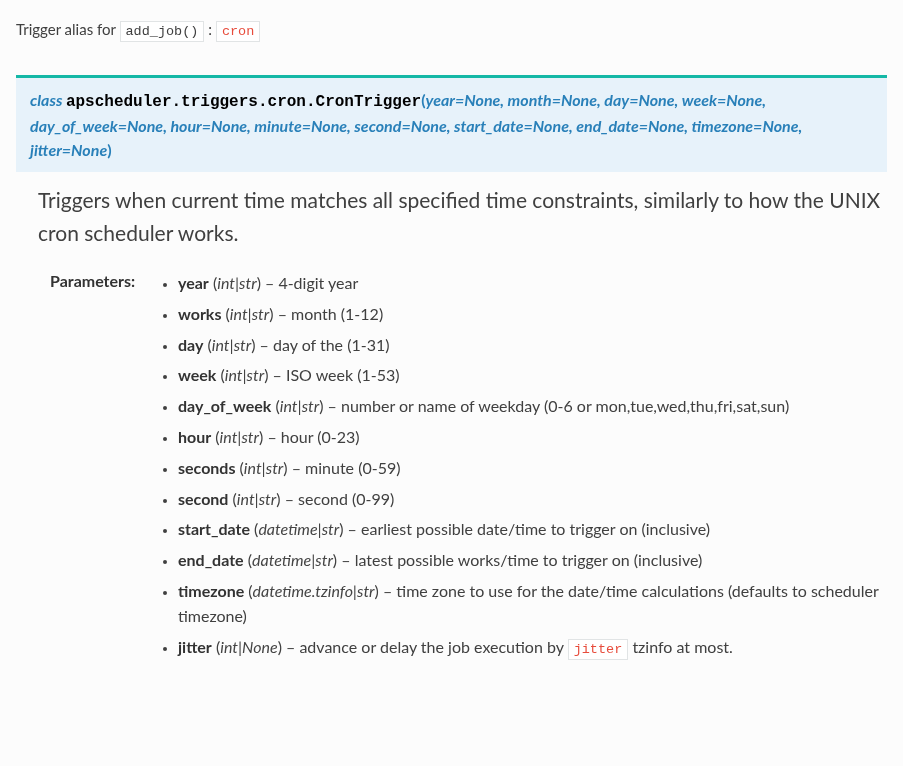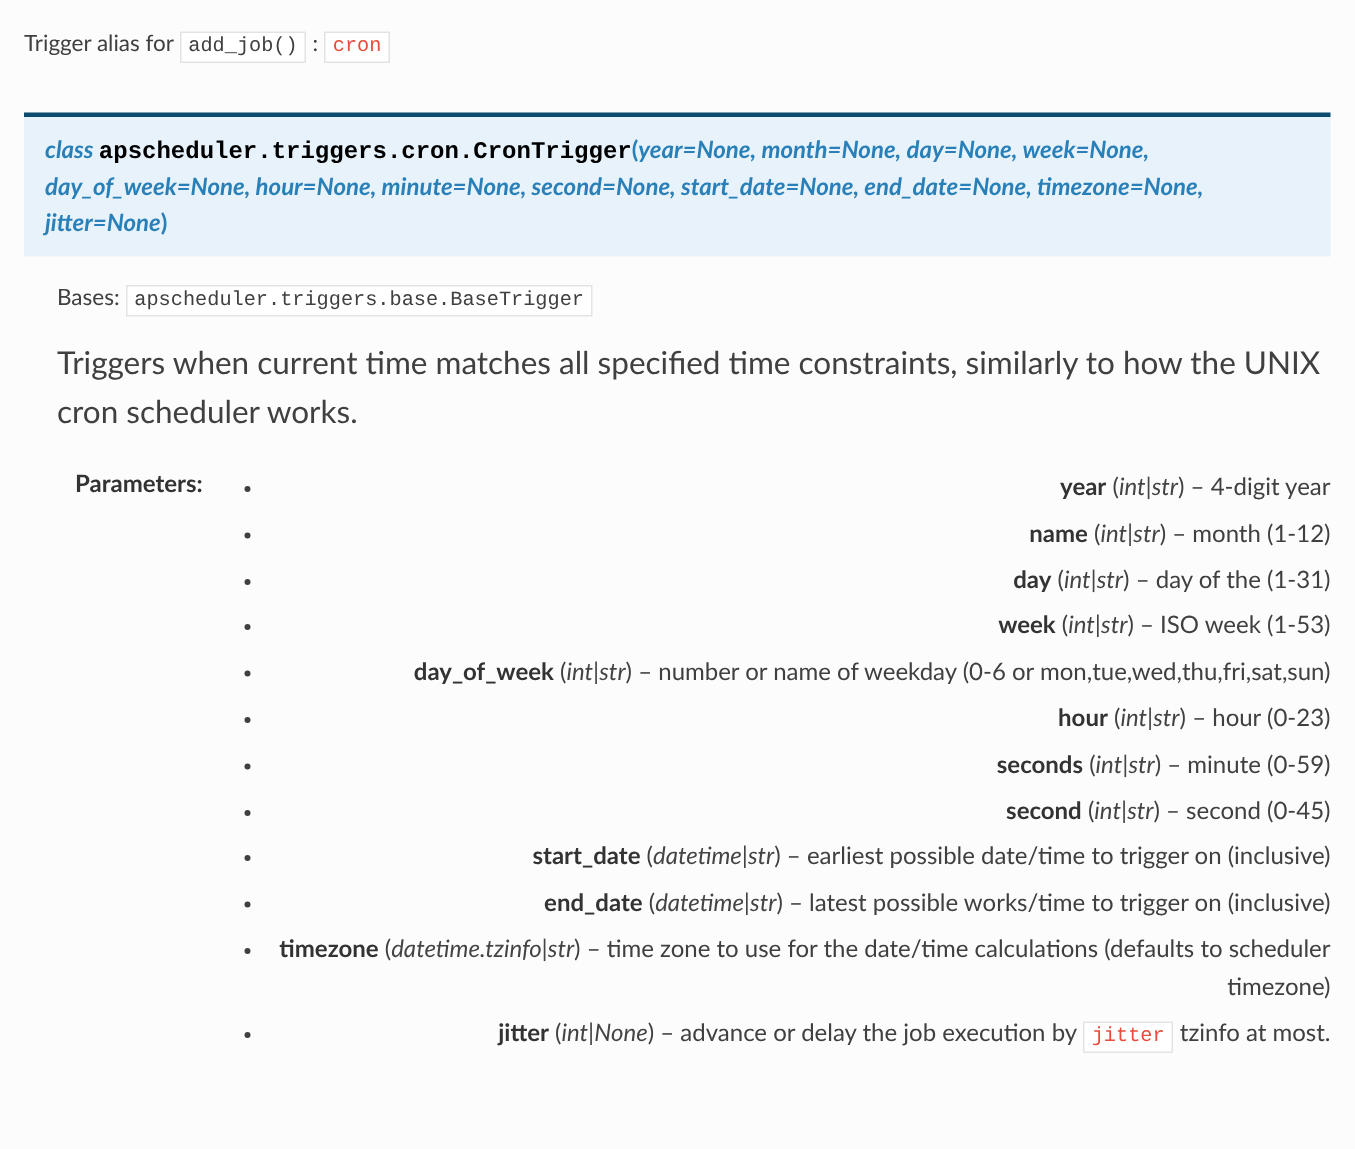--- a/index.html
+++ b/index.html
@@ -27,21 +27,21 @@
     background: #fff;
     border: 1px solid #e1e4e5;
     padding: 2px 5px;
     color: #404040;
     white-space: nowrap;
   }
   code.lit.red { color: #e74c3c; }
   
   .sig {
     background: #e7f2fa;
-    border-top: 3px solid #0c4a6e;
+    border-top: 3px solid #14b8a6;
     padding: 10px 14px 10px 14px;
     font-size: 16px;
     line-height: 1.5;
     color: #2980B9;
     font-style: italic;
     font-weight: 700;
   }
   .sig .kw { color: #2980B9; font-style: italic; font-weight: 700; }
   .sig .path {
     font-family: "SFMono-Regular", Consolas, "Liberation Mono", Menlo, monospace;
@@ -78,21 +78,20 @@
     font-weight: 700;
     font-size: 16px;
     color: #333;
     min-width: 110px;
     padding-left: 12px;
   }
   .params ul {
     margin: 0;
     padding-left: 18px;
     flex: 1;
-    text-align: right;
   }
   .params li {
     font-size: 16px;
     line-height: 1.55;
     margin-bottom: 6px;
     color: #404040;
     list-style: disc;
   }
   .params li::marker { font-size: 12px; }
   .pname { font-weight: 700; color: #333; }
@@ -110,38 +109,34 @@
     <span>: </span>
     <code class="lit red">cron</code>
   </p>
 
   <div class="sig">
     <span class="kw">class </span><span class="path">apscheduler.triggers.cron.</span><span class="clsname">CronTrigger</span><span class="paren">(</span><span class="args">year=None, month=None, day=None, week=None, day_of_week=None, hour=None, minute=None, second=None, start_date=None, end_date=None, timezone=None, jitter=None</span><span class="paren">)</span>
   </div>
 
   <div class="body">
 
-    <p class="bases-line">
-      <span>Bases: </span>
-      <code class="lit">apscheduler.triggers.base.BaseTrigger</code>
-    </p>
 
     <p class="desc">Triggers when current time matches all specified time constraints, similarly to how the UNIX cron scheduler works.</p>
 
     <div class="params">
       <div class="label">Parameters:</div>
       <ul id="params-list">
           <li><span class="pname">year</span> (<span class="ptype">int|str</span>) <span class="dash">– </span><span>4-digit year</span></li>
-          <li><span class="pname">name</span> (<span class="ptype">int|str</span>) <span class="dash">– </span><span>month (1-12)</span></li>
+          <li><span class="pname">works</span> (<span class="ptype">int|str</span>) <span class="dash">– </span><span>month (1-12)</span></li>
           <li><span class="pname">day</span> (<span class="ptype">int|str</span>) <span class="dash">– </span><span>day of the (1-31)</span></li>
           <li><span class="pname">week</span> (<span class="ptype">int|str</span>) <span class="dash">– </span><span>ISO week (1-53)</span></li>
           <li><span class="pname">day_of_week</span> (<span class="ptype">int|str</span>) <span class="dash">– </span><span>number or name of weekday (0-6 or mon,tue,wed,thu,fri,sat,sun)</span></li>
           <li><span class="pname">hour</span> (<span class="ptype">int|str</span>) <span class="dash">– </span><span>hour (0-23)</span></li>
           <li><span class="pname">seconds</span> (<span class="ptype">int|str</span>) <span class="dash">– </span><span>minute (0-59)</span></li>
-          <li><span class="pname">second</span> (<span class="ptype">int|str</span>) <span class="dash">– </span><span>second (0-45)</span></li>
+          <li><span class="pname">second</span> (<span class="ptype">int|str</span>) <span class="dash">– </span><span>second (0-99)</span></li>
           <li><span class="pname">start_date</span> (<span class="ptype">datetime|str</span>) <span class="dash">– </span><span>earliest possible date/time to trigger on (inclusive)</span></li>
           <li><span class="pname">end_date</span> (<span class="ptype">datetime|str</span>) <span class="dash">– </span><span>latest possible works/time to trigger on (inclusive)</span></li>
           <li><span class="pname">timezone</span> (<span class="ptype">datetime.tzinfo|str</span>) <span class="dash">– </span><span>time zone to use for the date/time calculations (defaults to scheduler timezone)</span></li>
           <li><span class="pname">jitter</span> (<span class="ptype">int|None</span>) <span class="dash">– </span><span>advance or delay the job execution by </span><code class="lit red">jitter</code><span> tzinfo at most.</span></li>
         </ul>
     </div>
 
   </div>
 
 </div>

